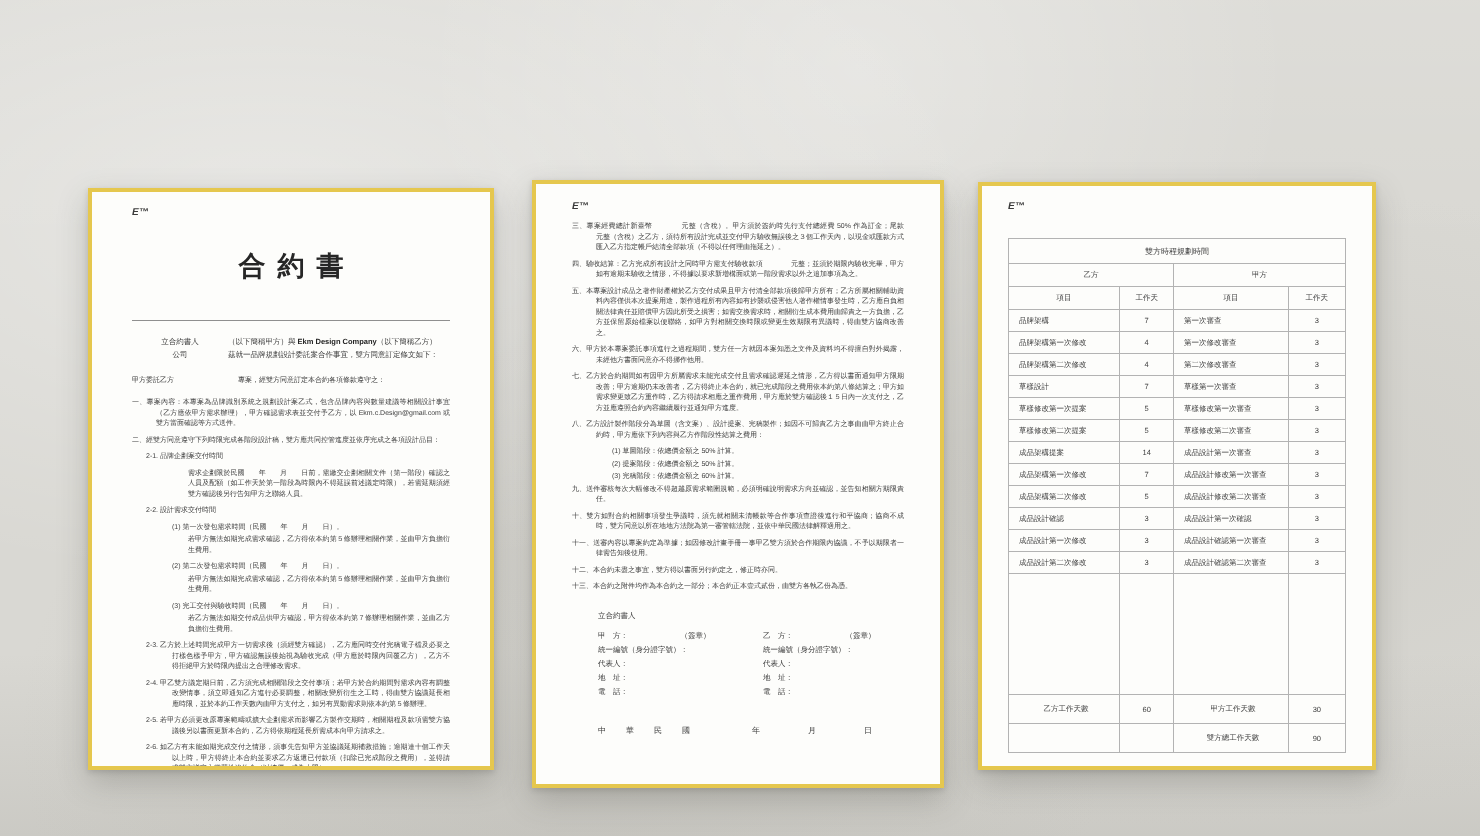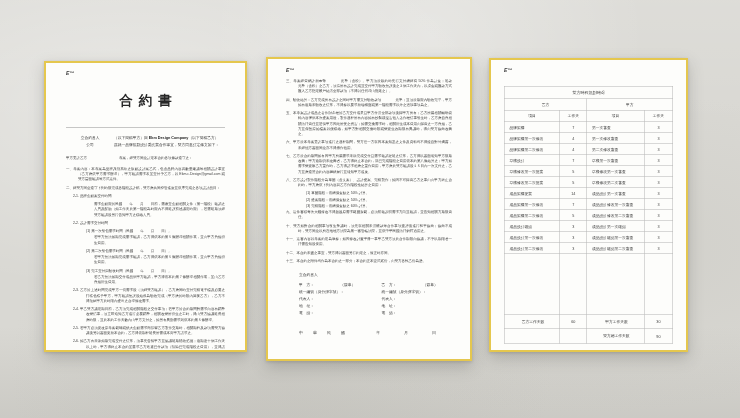--- a/index.html
+++ b/index.html
@@ -11,20 +11,21 @@
       radial-gradient(ellipse at 18% 25%, rgba(255,255,255,.38), transparent 42%),
       radial-gradient(ellipse at 78% 60%, rgba(176,174,166,.22), transparent 46%),
       radial-gradient(ellipse at 58% 8%, rgba(255,255,255,.30), transparent 36%),
       radial-gradient(ellipse at 38% 88%, rgba(168,166,158,.20), transparent 42%),
       linear-gradient(to bottom, rgba(255,255,255,.12), transparent 30%, transparent 78%, rgba(118,116,108,.14));
   }
   .page{
     position:absolute;background:#fdfdfb;border:2px solid #e5c74e;
     box-shadow:0 6px 14px rgba(70,70,62,.25), 0 1px 3px rgba(0,0,0,.14);
     overflow:hidden;
+    margin-top:33px;
   }
   #p1{left:44px;top:61px;width:199px;height:287px;}
   #p2{left:266px;top:57px;width:202px;height:300px;}
   #p3{left:489px;top:58px;width:195px;height:290px;}
   .content{
     position:absolute;left:0;top:0;width:200%;height:200%;
     transform:scale(.5);transform-origin:0 0;box-sizing:border-box;
     color:#3b3b3b;
   }
   #p1 .content{padding:16px 40px;}

